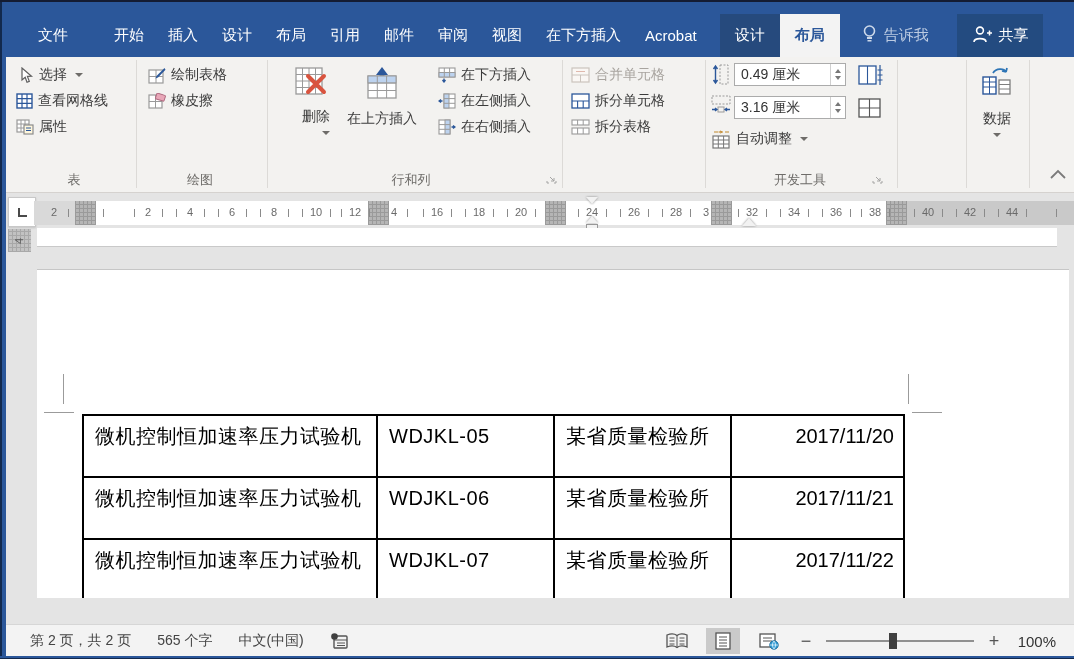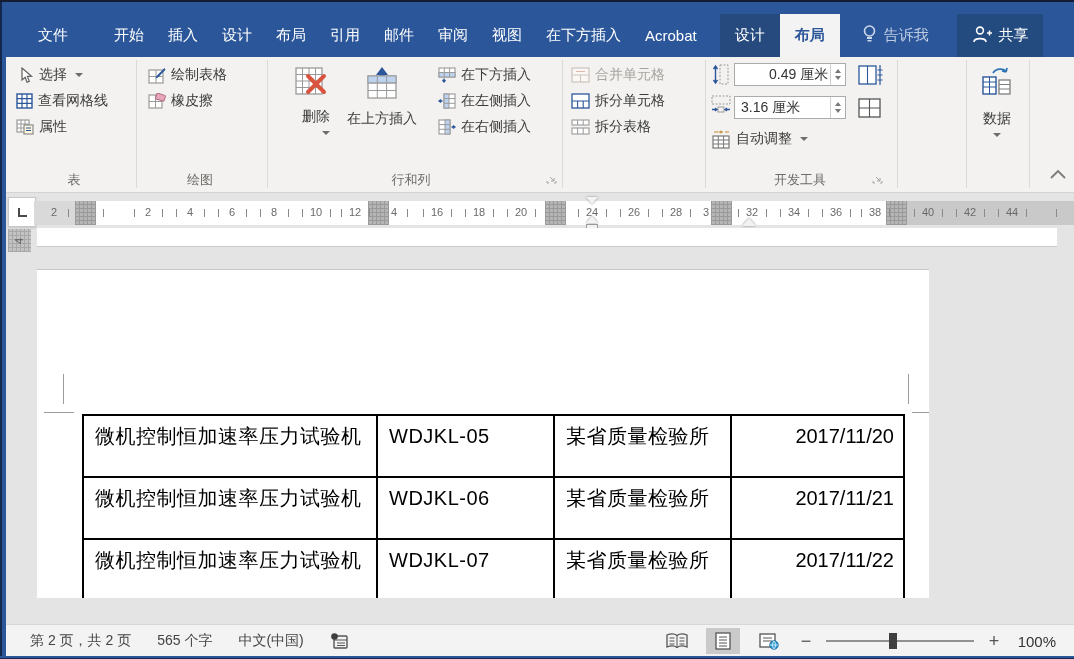--- a/index.html
+++ b/index.html
@@ -57,21 +57,21 @@
   .ind-pair { position:absolute; left:552px; top:-4px; width:13px; height:32px; }
   .ind-top { width:0;height:0;border-left:6px solid transparent;border-right:6px solid transparent;border-top:7px solid #f2f2f2; filter:drop-shadow(0 0 1px #888); }
   .ind-bot { width:0;height:0;border-left:6px solid transparent;border-right:6px solid transparent;border-bottom:7px solid #f2f2f2; filter:drop-shadow(0 0 1px #888); margin-top:12px; }
   .ind-box { width:12px; height:6px; background:#f2f2f2; border:1px solid #999; margin-top:1px; }
   .ind-tri { position:absolute; left:708px; top:17px; width:0; height:0; border-left:7px solid transparent; border-right:7px solid transparent; border-bottom:8px solid #f2f2f2; filter:drop-shadow(0 0 1px #888); }
   .vruler-box { position:absolute; left:8px; top:229px; width:23px; height:23px; background:#c2c2c2;
     background-image:repeating-linear-gradient(0deg,#a8a8a8 0 1px,transparent 1px 4px),repeating-linear-gradient(90deg,#a8a8a8 0 1px,transparent 1px 4px);
     display:flex; align-items:center; justify-content:center; }
   .vruler-box span { font-size:11px; color:#5f5f5f; transform:rotate(-90deg); }
   .page1-sliver { position:absolute; left:37px; top:228px; width:1020px; height:19px; background:#fff; border-bottom:1px solid #c9c9c9; }
-  .page2 { position:absolute; left:37px; top:269px; width:892px; height:329px; background:#fff; border-top:1px solid #c6c6c6; overflow:hidden; }
+  .page2 { position:absolute; left:37px; top:269px; width:1032px; height:329px; background:#fff; border-top:1px solid #c6c6c6; overflow:hidden; }
   .cropmark { position:absolute; background:#9b9b9b; }
   .doc-table { position:absolute; left:45px; top:144px; border-collapse:collapse; table-layout:fixed; font-family:"Liberation Sans", sans-serif; }
   .doc-table td { border:2px solid #000; font-size:20px; color:#000; line-height:30px; vertical-align:top; padding:5px 8px 5px 11px; letter-spacing:.5px; }
   .doc-table tr { height:62px; }
   td.c-date { text-align:right; padding-right:9px; letter-spacing:0; }
 
   
   .statusbar { position:absolute; left:0; top:624px; width:1074px; height:40px; background:#f3f3f3; border-top:1px solid #d6d6d6; font-size:14px; color:#444; }
   .sb-left { position:absolute; left:30px; top:0; height:32px; display:flex; align-items:center; gap:26px; }
   .sb-item { display:flex; align-items:center; cursor:pointer; white-space:nowrap; }
@@ -276,21 +276,21 @@
     </div>
     <div class="rb-group-label" style="left:565px; width:124px;margin-top:29px;">合并</div>
     <div class="rb-divider" style="left:699px;"></div>
 
     <div style="position:absolute; left:706px; top:7px;">
       <svg width="17" height="21" viewBox="0 0 17 21">
           <rect x="8" y="1" width="8" height="19" fill="none" stroke="#9a9a9a" stroke-width="1" stroke-dasharray="2 1.5"></rect>
           <path d="M3.5 2 v17 M1.5 5 L3.5 2 l2 3 M1.5 16 L3.5 19 l2 -3" stroke="#2b579a" stroke-width="1.4" fill="none"></path>
         </svg>
     </div>
-    <div class="num-input" style="position:absolute; left:728px; top:6px;padding-left:28px;">
+    <div class="num-input" style="position:absolute; left:728px; top:6px;">
       <span class="val">0.49 厘米</span>
       <span class="spin">
           <i class="up"></i>
           <i class="dn"></i>
         </span>
     </div>
     <div style="position:absolute; left:852px; top:7px;">
       <svg width="26" height="22" viewBox="0 0 26 22">
           <rect x="1" y="2" width="17" height="18" fill="#fff" stroke="#2b579a" stroke-width="1.3"></rect>
           <path d="M9.5 2 V20" stroke="#2b579a" stroke-width="1.1"></path>

